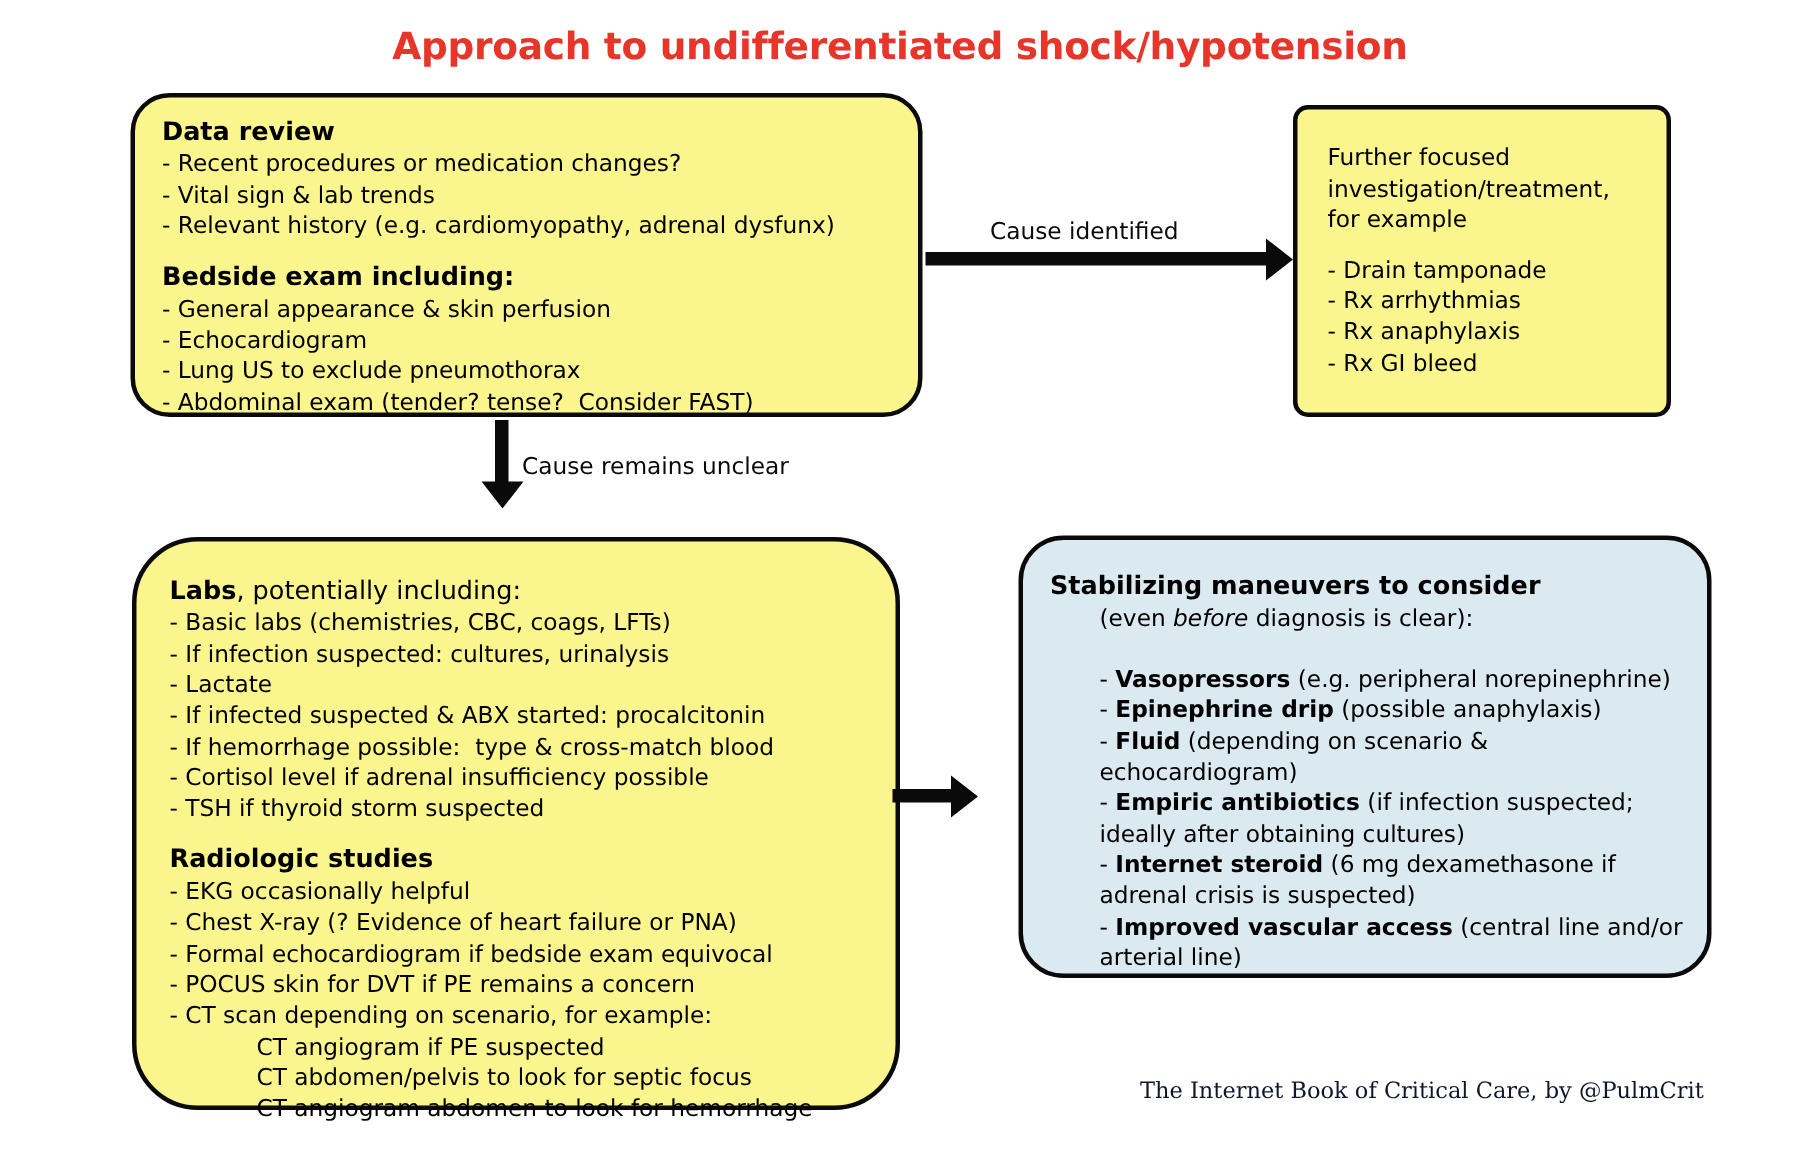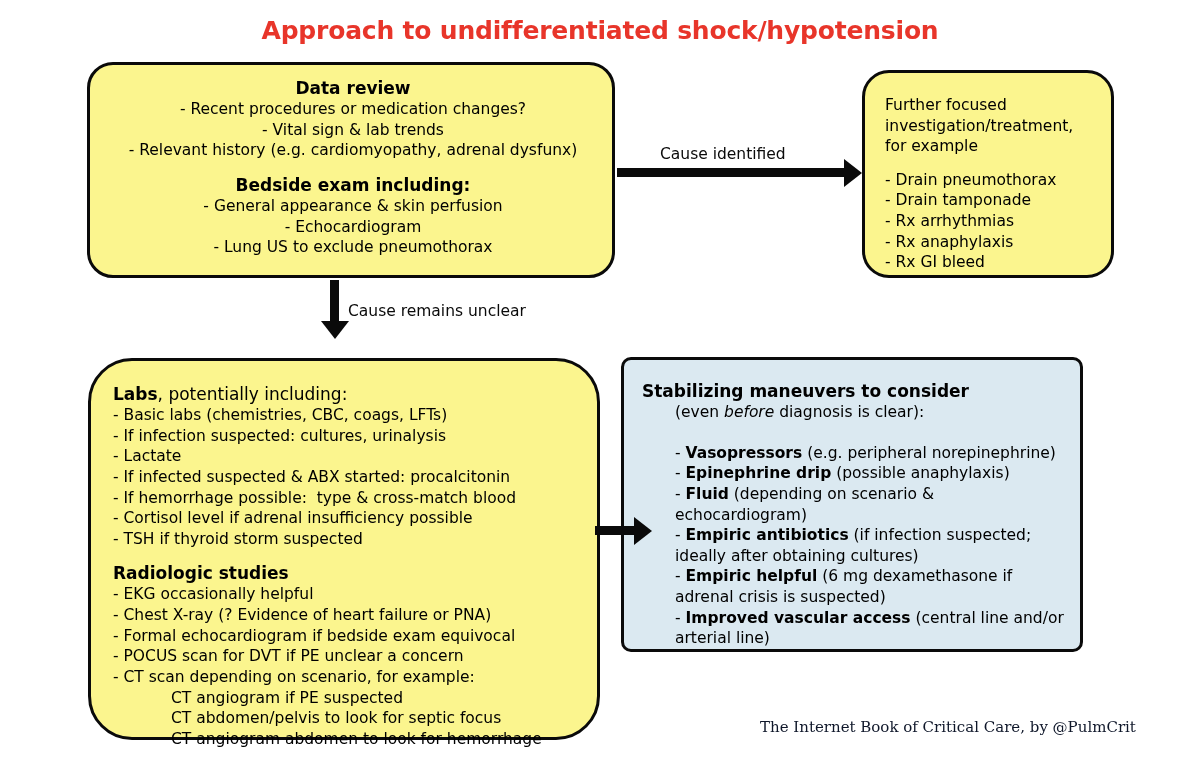--- a/index.html
+++ b/index.html
@@ -44,41 +44,40 @@
   }
   .box-yellow { background: #fbf58e; }
   .box-blue   { background: #dbe9f1; }
 
   
   #box-data-review {
     left: 87px; top: 62px;
     width: 528px; height: 216px;
     border-radius: 26px;
     padding: 12px 14px 10px 18px;
-    text-align: center;
   }
   
   #box-further {
     left: 862px; top: 70px;
     width: 252px; height: 208px;
-    border-radius: 27px;
+    border-radius: 10px;
     padding: 22px 12px 10px 20px;
   }
   
   #box-labs {
     left: 88px; top: 358px;
     width: 512px; height: 382px;
     border-radius: 44px;
     padding: 22px 0 10px 22px;
   }
   
   #box-stabilize {
-    left: 621px; top: 357px;
+    left: 679px; top: 357px;
     width: 462px; height: 295px;
-    border-radius: 10px;
+    border-radius: 30px;
     padding: 20px 12px 10px 18px;
   }
 
   .hdr {
     font-weight: bold;
     font-size: 17px;
     line-height: 1.3;
   }
   .line { white-space: pre; }
   .wrapline { white-space: normal; margin-left: 33px; }
@@ -152,64 +151,64 @@
   <div class="box box-yellow" id="box-data-review">
     <div class="hdr">Data review</div>
     <div class="line">- Recent procedures or medication changes?</div>
     <div class="line">- Vital sign &amp; lab trends</div>
     <div class="line">- Relevant history (e.g. cardiomyopathy, adrenal dysfunx)</div>
     <div class="spacer"></div>
     <div class="hdr">Bedside exam including:</div>
     <div class="line">- General appearance &amp; skin perfusion</div>
     <div class="line">- Echocardiogram</div>
     <div class="line">- Lung US to exclude pneumothorax</div>
+    <div class="line">- Abdominal exam (tender? tense?  Consider FAST)</div>
   </div>
 
   <div class="box box-yellow" id="box-further">
     <div class="line">Further focused</div>
     <div class="line">investigation/treatment,</div>
     <div class="line">for example</div>
     <div class="spacer"></div>
-    <div class="line">- Drain pneumothorax</div>
     <div class="line">- Drain tamponade</div>
     <div class="line">- Rx arrhythmias</div>
     <div class="line">- Rx anaphylaxis</div>
     <div class="line">- Rx GI bleed</div>
   </div>
 
   <div class="box box-yellow" id="box-labs">
     <div class="hdr"><span>Labs</span><span style="font-weight:normal">, potentially including:</span></div>
     <div class="line">- Basic labs (chemistries, CBC, coags, LFTs)</div>
     <div class="line">- If infection suspected: cultures, urinalysis</div>
     <div class="line">- Lactate</div>
     <div class="line">- If infected suspected &amp; ABX started: procalcitonin</div>
     <div class="line">- If hemorrhage possible:  type &amp; cross-match blood</div>
     <div class="line">- Cortisol level if adrenal insufficiency possible</div>
     <div class="line">- TSH if thyroid storm suspected</div>
     <div class="spacer"></div>
     <div class="hdr">Radiologic studies</div>
     <div class="line">- EKG occasionally helpful</div>
     <div class="line">- Chest X-ray (? Evidence of heart failure or PNA)</div>
     <div class="line">- Formal echocardiogram if bedside exam equivocal</div>
-    <div class="line">- POCUS scan for DVT if PE unclear a concern</div>
+    <div class="line">- POCUS skin for DVT if PE remains a concern</div>
     <div class="line">- CT scan depending on scenario, for example:</div>
     <div class="line indent">CT angiogram if PE suspected</div>
     <div class="line indent">CT abdomen/pelvis to look for septic focus</div>
     <div class="line indent">CT angiogram abdomen to look for hemorrhage</div>
   </div>
 
   <div class="box box-blue" id="box-stabilize">
     <div class="hdr">Stabilizing maneuvers to consider</div>
     <div class="wrapline"><span>(even </span><em>before</em><span> diagnosis is clear):</span></div>
     <div class="spacer-lg"></div>
     <div class="wrapline"><span>- </span><b>Vasopressors</b><span> (e.g. peripheral norepinephrine)</span></div>
     <div class="wrapline"><span>- </span><b>Epinephrine drip</b><span> (possible anaphylaxis)</span></div>
     <div class="wrapline"><span>- </span><b>Fluid</b><span> (depending on scenario &amp; echocardiogram)</span></div>
     <div class="wrapline"><span>- </span><b>Empiric antibiotics</b><span> (if infection suspected; ideally after obtaining cultures)</span></div>
-    <div class="wrapline"><span>- </span><b>Empiric helpful</b><span> (6 mg dexamethasone if adrenal crisis is suspected)</span></div>
+    <div class="wrapline"><span>- </span><b>Internet steroid</b><span> (6 mg dexamethasone if adrenal crisis is suspected)</span></div>
     <div class="wrapline"><span>- </span><b>Improved vascular access</b><span> (central line and/or arterial line)</span></div>
   </div>
 
   <div class="arrow-h" id="arrow-cause-identified"></div>
   <div class="arrow-label" id="label-cause-identified">Cause identified</div>
 
   <div class="arrow-v" id="arrow-cause-unclear"></div>
   <div class="arrow-label" id="label-cause-unclear">Cause remains unclear</div>
 
   <div class="arrow-h" id="arrow-to-stabilize"></div>

